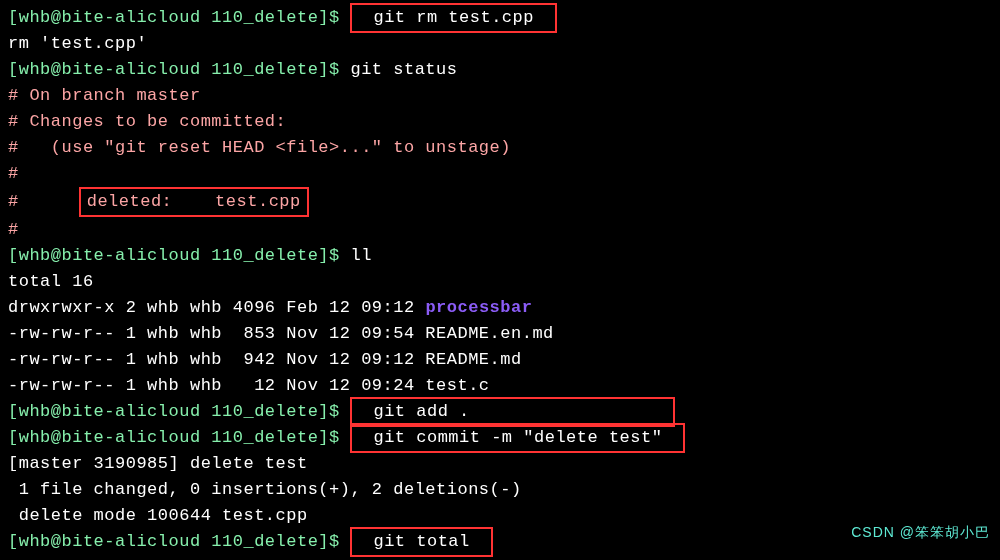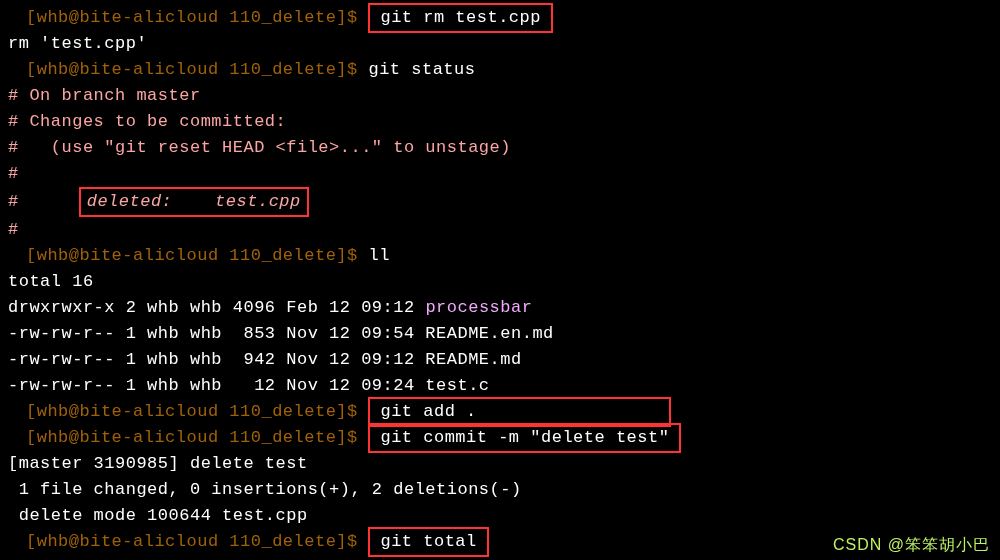--- a/index.html
+++ b/index.html
@@ -10,42 +10,41 @@
       line-height: 26px;
       color: #ffffff;
       width: 1000px;
       height: 560px;
       overflow: hidden;
       padding: 5px 8px;
       position: relative;
       letter-spacing: 0.5px;
     }
     .line { white-space: pre; }
-    .prompt { color: #a16207; margin-left: 18px; }
+    .prompt { color: #86efac; }
     .comment { color: #fca5a5; }
-    .dir { color: #f0abfc; font-weight: normal; }
+    .dir { color: #8b5cf6; font-weight: bold; }
     .highlighted {
       display: inline-block;
       border: 2px solid #ff3333;
-      padding: 0 10px;
+      padding: 0 21px;
       margin: -2px 0;
     }
     .indent-box {
       display: inline-block;
       border: 2px solid #ff3333;
       padding: 0 6px;
       margin-left: 60px;
-      font-style: italic;
     }
     .watermark {
       position: absolute;
-      bottom: 2px;
+      bottom: 15px;
       right: 10px;
-      color: #bef264;
-      font-size: 16px;
+      color: #5eead4;
+      font-size: 14px;
       font-family: sans-serif;
       letter-spacing: 1px;
     }
   </style>
 </head>
 <body>
 
 <div class="line"><span class="prompt">[whb@bite-alicloud 110_delete]$ </span><span class="highlighted">git rm test.cpp</span></div>
 <div class="line">rm 'test.cpp'</div>
 <div class="line"><span class="prompt">[whb@bite-alicloud 110_delete]$ </span><span>git status</span></div>

